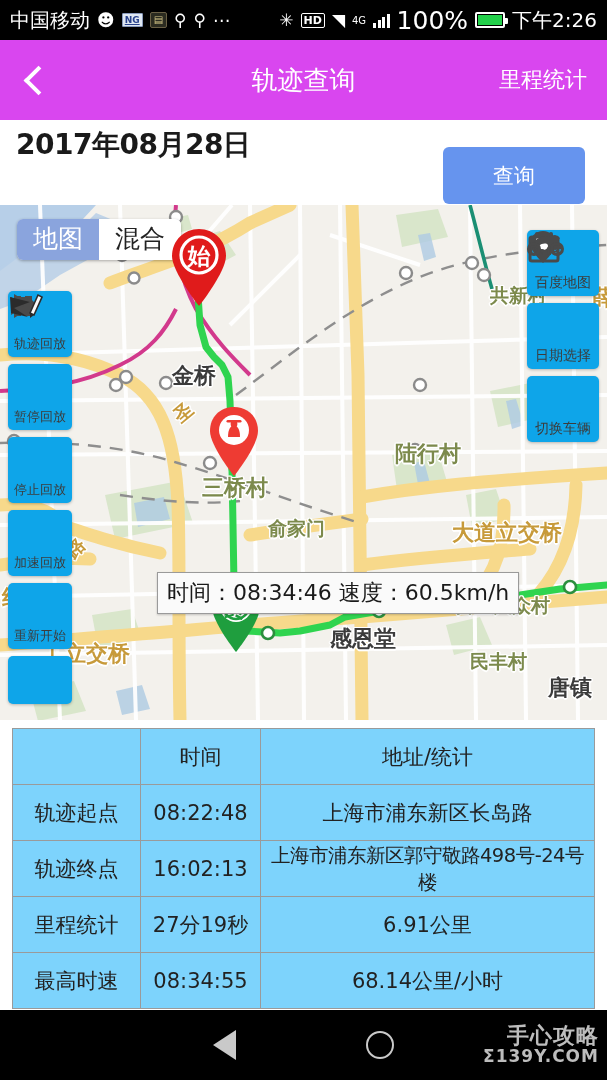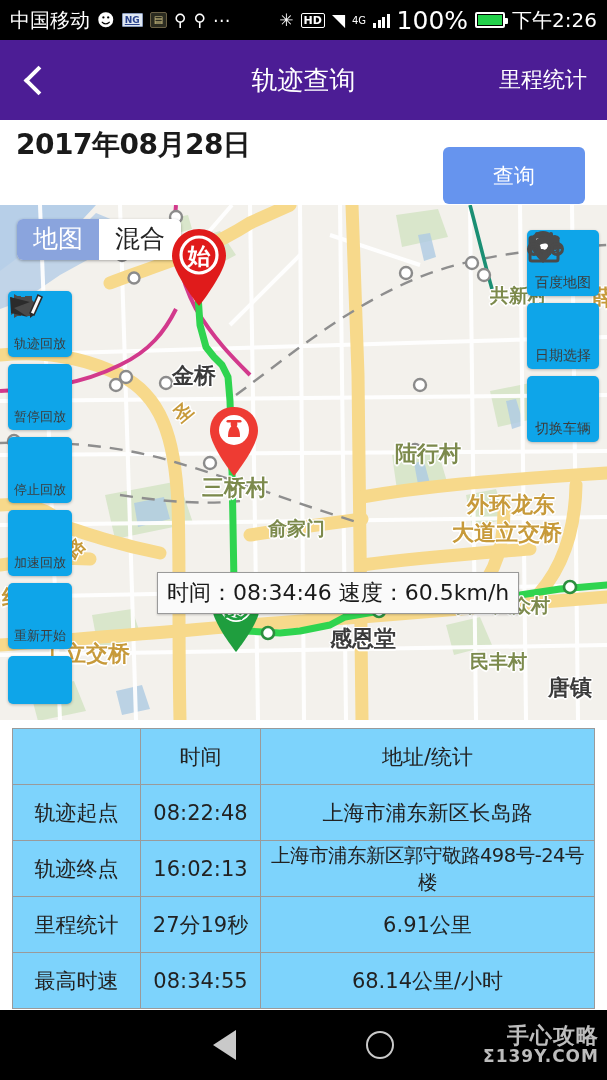--- a/index.html
+++ b/index.html
@@ -44,21 +44,21 @@
     width: 3px; height: 6px; background: #fff; border-radius: 0 1px 1px 0;
   }
   .sb-batt i { display: block; width: 100%; height: 100%; background: #23d04b; }
   .sb-sup { font-size: 10px; vertical-align: super; }
   .bars { display: inline-flex; align-items: flex-end; gap: 1.5px; height: 16px; }
   .bars b { width: 3px; background: #fff; display: block; }
 
   
   .appbar {
     position: absolute; top: 40px; left: 0; width: 607px; height: 80px;
-    background: #4c1d95;
+    background: #d946ef;
     display: flex; align-items: center; justify-content: space-between;
     padding: 0 20px;
   }
   .back-chevron {
     width: 26px; height: 26px; position: relative; cursor: pointer;
   }
   .back-chevron:before {
     content: ""; position: absolute; left: 8px; top: 3px;
     width: 17px; height: 17px; border-left: 4px solid #fff; border-bottom: 4px solid #fff;
     transform: rotate(45deg);
@@ -363,21 +363,20 @@
         <circle cx="570" cy="382" r="6"></circle>
       </g>
     </svg>
 
     <div class="maplabel lbl-town lbl-big" style="left:172px; top:128px">金桥</div>
     <div class="maplabel lbl-green" style="left:490px; top:78px">共新村</div>
     <div class="maplabel lbl-road lbl-big" style="left:592px; top:78px">薛</div>
     <div class="maplabel lbl-green lbl-big" style="left:395px; top:234px">陆行村</div>
     <div class="maplabel lbl-green lbl-big" style="left:202px; top:268px">三桥村</div>
     <div class="maplabel lbl-green" style="left:268px; top:311px">俞家门</div>
-    <div class="maplabel lbl-road lbl-big" style="left:467px; top:285px">外环龙东</div>
     <div class="maplabel lbl-road lbl-big" style="left:452px; top:313px">大道立交桥</div>
     <div class="maplabel lbl-town lbl-big" style="left:330px; top:391px">感恩堂</div>
     <div class="maplabel lbl-green" style="left:455px; top:388px">吕三大众村</div>
     <div class="maplabel lbl-green" style="left:470px; top:444px">民丰村</div>
     <div class="maplabel lbl-town lbl-big" style="left:548px; top:440px">唐镇</div>
     <div class="maplabel lbl-road lbl-big" style="left:42px;  top:434px">工立交桥</div>
     <div class="maplabel lbl-road lbl-big" style="left:2px;   top:378px">纪</div>
     <div class="maplabel lbl-road" style="left:174px; top:195px; transform:rotate(-40deg)">圣</div>
     <div class="maplabel lbl-road" style="left:66px;  top:330px; transform:rotate(-45deg)">路</div>
 

